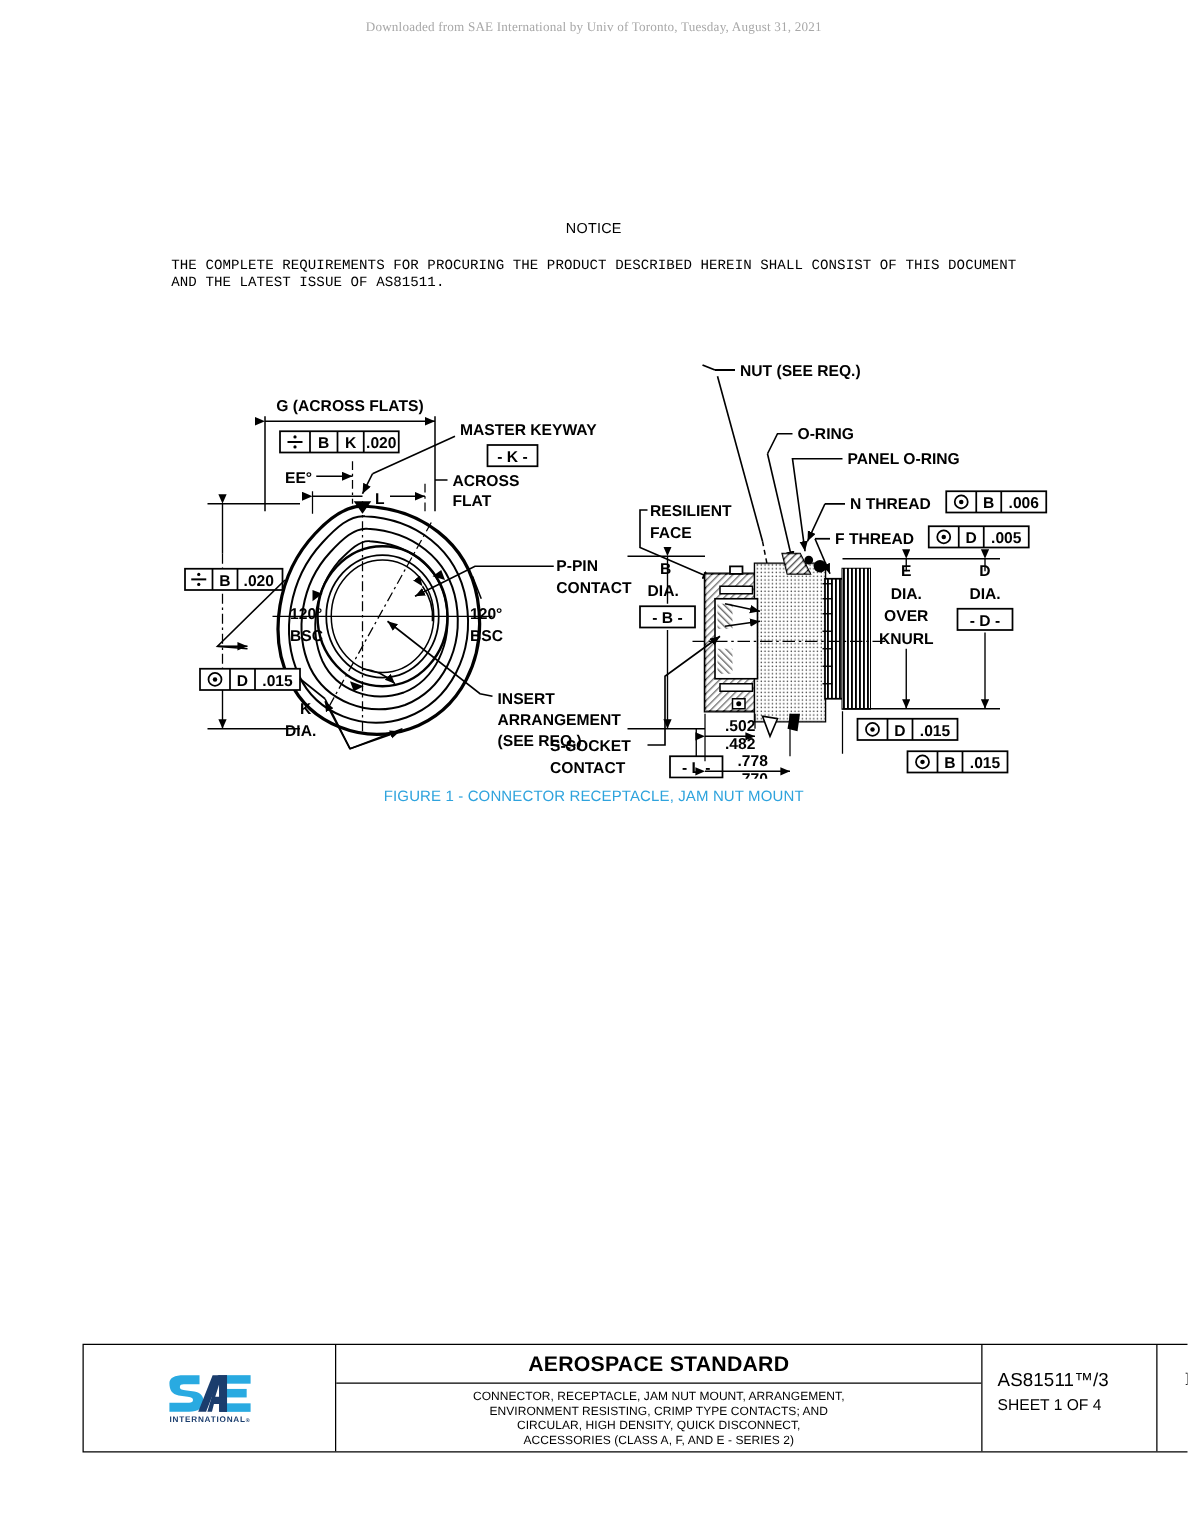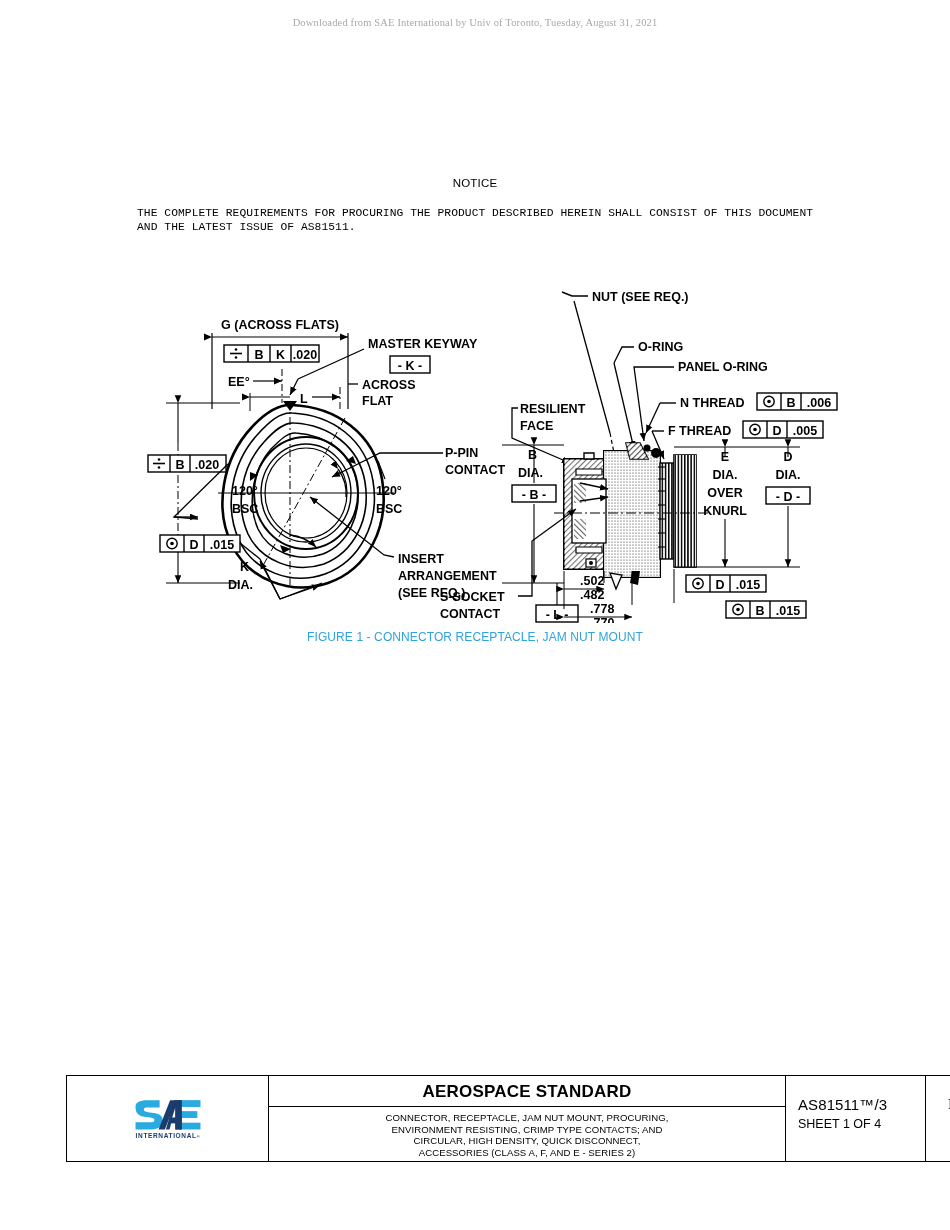--- a/index.html
+++ b/index.html
@@ -499,21 +499,21 @@
       <path d="M52,62 L74,6 L86,6 L64,62 Z" fill="#1b3d6d"></path>
       <rect x="84" y="6" width="12" height="56" fill="#1b3d6d"></rect>
       <rect x="74" y="40" width="22" height="10" fill="#1b3d6d"></rect>
       <text x="70" y="78" font-size="12.5" font-weight="bold" fill="#1b3d6d" text-anchor="middle" font-family="Liberation Sans, sans-serif" letter-spacing="1.2">INTERNATIONAL<tspan font-size="8">®</tspan></text>
     </svg>
   </div>
 
   <div class="tb-center">
     <div class="tb-as-title">AEROSPACE STANDARD</div>
     <div class="tb-desc">
-      <div>CONNECTOR, RECEPTACLE, JAM NUT MOUNT, PROCURING,</div>
+      <div>CONNECTOR, RECEPTACLE, JAM NUT MOUNT, ARRANGEMENT,</div>
       <div>ENVIRONMENT RESISTING, CRIMP TYPE CONTACTS; AND</div>
       <div>CIRCULAR, HIGH DENSITY, QUICK DISCONNECT,</div>
       <div>ACCESSORIES (CLASS A, F, AND E - SERIES 2)</div>
     </div>
   </div>
 
   <div class="tb-doc">
     <div class="tb-doc-num">AS81511™/3</div>
     <div class="tb-doc-sheet">SHEET 1 OF 4</div>
   </div>

